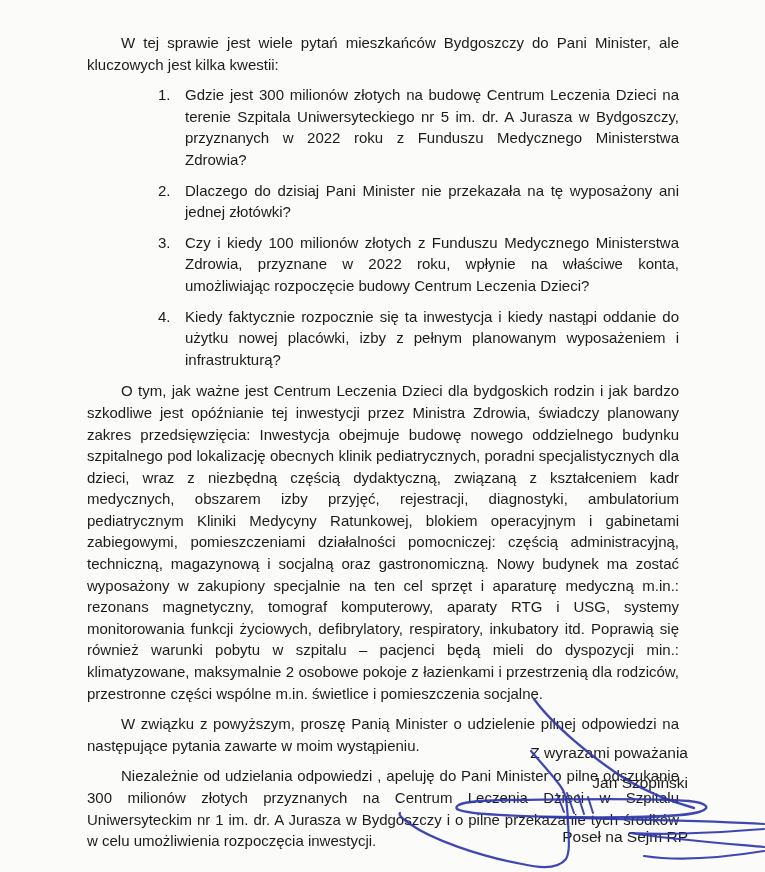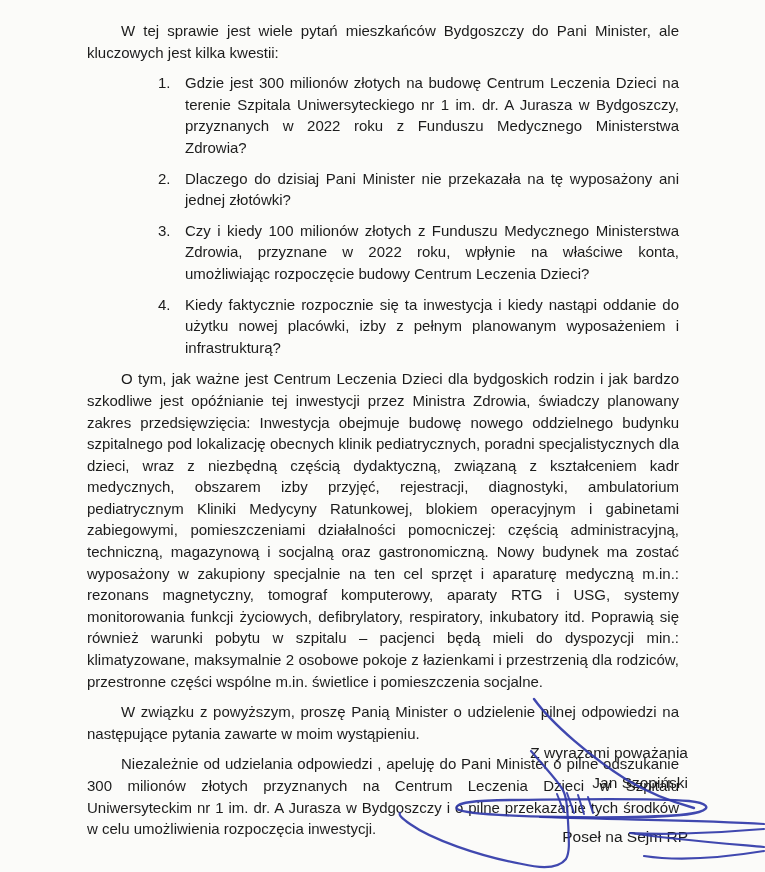--- a/index.html
+++ b/index.html
@@ -15,21 +15,21 @@
   }
   .page {
     position: relative;
     width: 765px; height: 872px;
     background: var(--paper);
     color: var(--text);
     overflow: hidden;
   }
   .content {
     position: absolute;
-    left: 87px; top: 20px;
+    left: 87px; top: 32px;
     width: 592px;
   }
   .para {
     font-size: 15px;
     line-height: 21.6px;
     text-align: justify;
     text-indent: 34px;
     margin: 0 0 9px 0;
   }
   ol.questions {
@@ -81,21 +81,21 @@
 
 <div class="page">
 
   <div class="content">
 
     <p class="para">W tej sprawie jest wiele pytań mieszkańców Bydgoszczy do Pani Minister, ale kluczowych jest kilka kwestii:</p>
 
     <ol class="questions">
       <li class="q">
         <span class="qnum">1.</span>
-        <span class="qtext">Gdzie jest 300 milionów złotych na budowę Centrum Leczenia Dzieci na terenie Szpitala Uniwersyteckiego nr 1 im. dr. A Jurasza w Bydgoszczy, przyznanych w 2022 roku z Funduszu Medycznego Ministerstwa Zdrowia?</span>
+        <span class="qtext">Gdzie jest 300 milionów złotych na budowę Centrum Leczenia Dzieci na terenie Szpitala Uniwersyteckiego nr 5 im. dr. A Jurasza w Bydgoszczy, przyznanych w 2022 roku z Funduszu Medycznego Ministerstwa Zdrowia?</span>
       </li>
       <li class="q">
         <span class="qnum">2.</span>
         <span class="qtext">Dlaczego do dzisiaj Pani Minister nie przekazała na tę wyposażony ani jednej złotówki?</span>
       </li>
       <li class="q">
         <span class="qnum">3.</span>
         <span class="qtext">Czy i kiedy 100 milionów złotych z Funduszu Medycznego Ministerstwa Zdrowia, przyznane w 2022 roku, wpłynie na właściwe konta, umożliwiając rozpoczęcie budowy Centrum Leczenia Dzieci?</span>
       </li>
       <li class="q">

